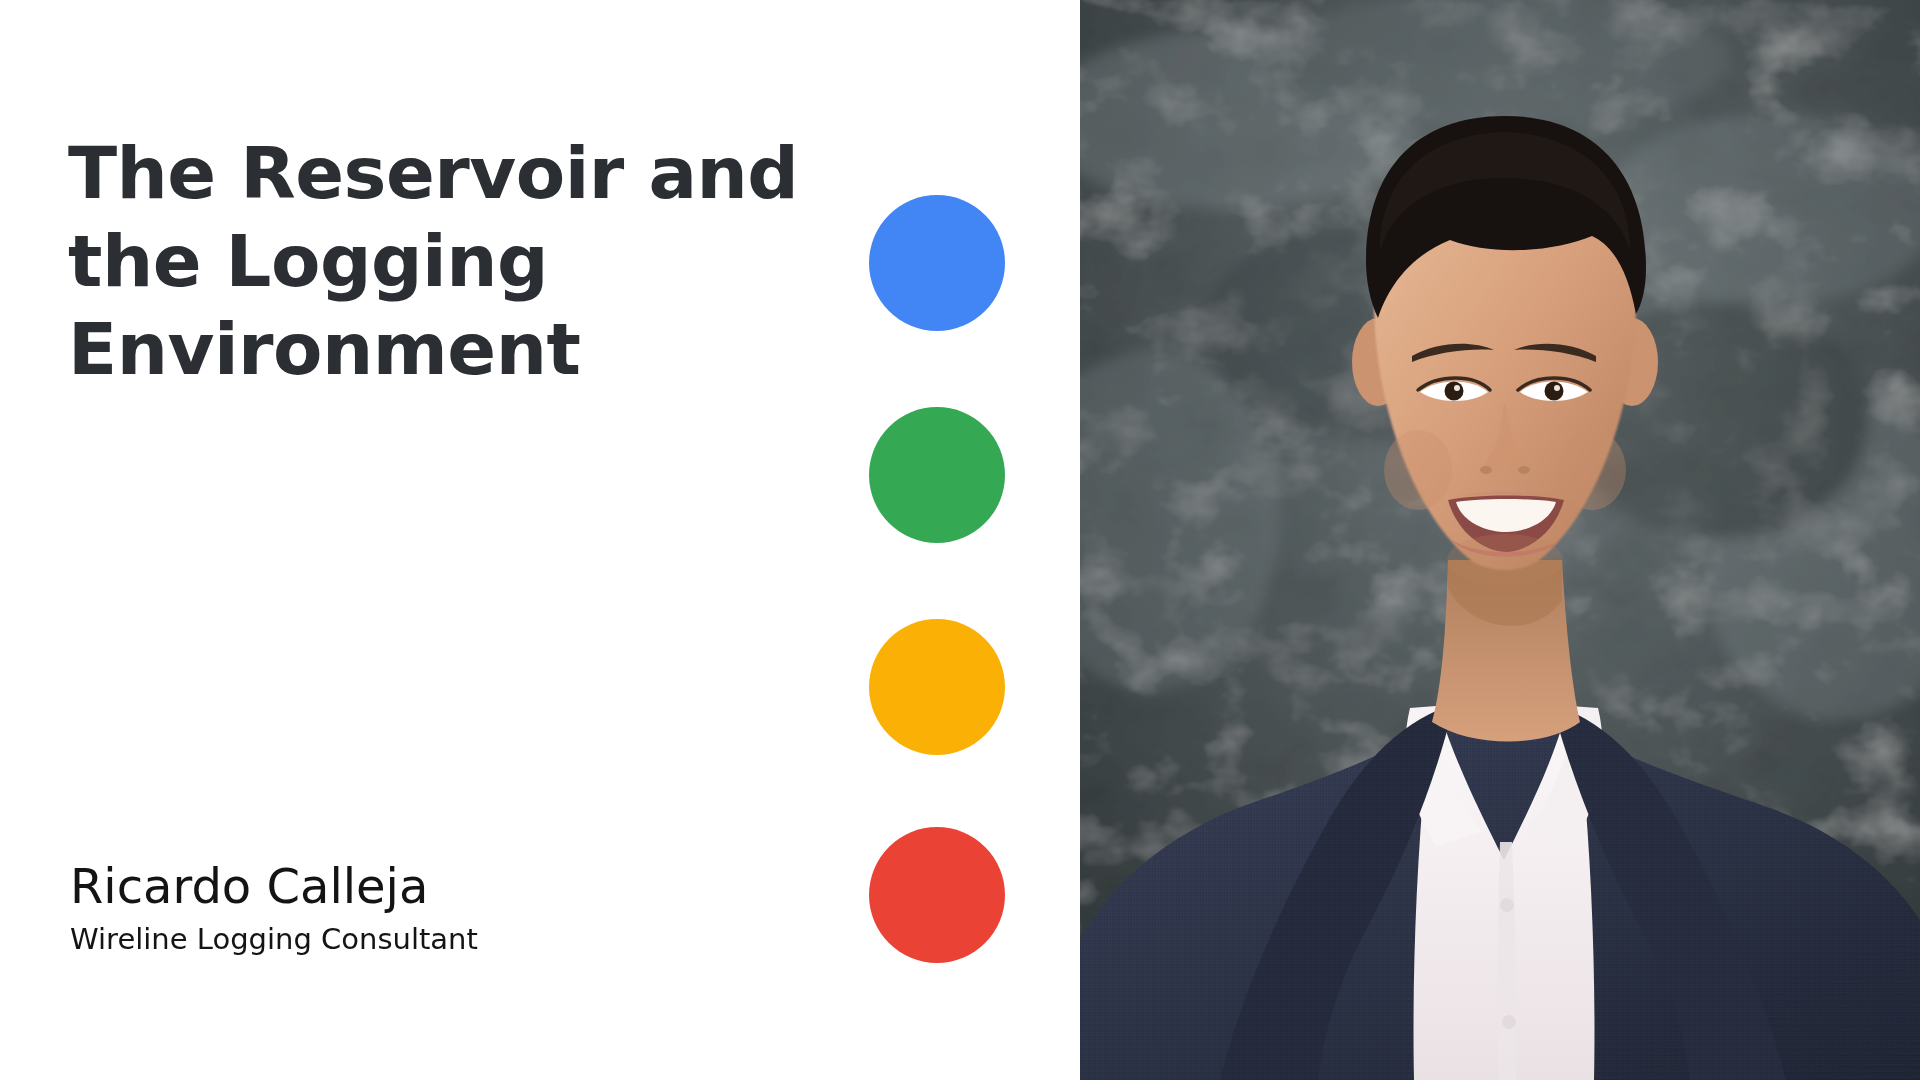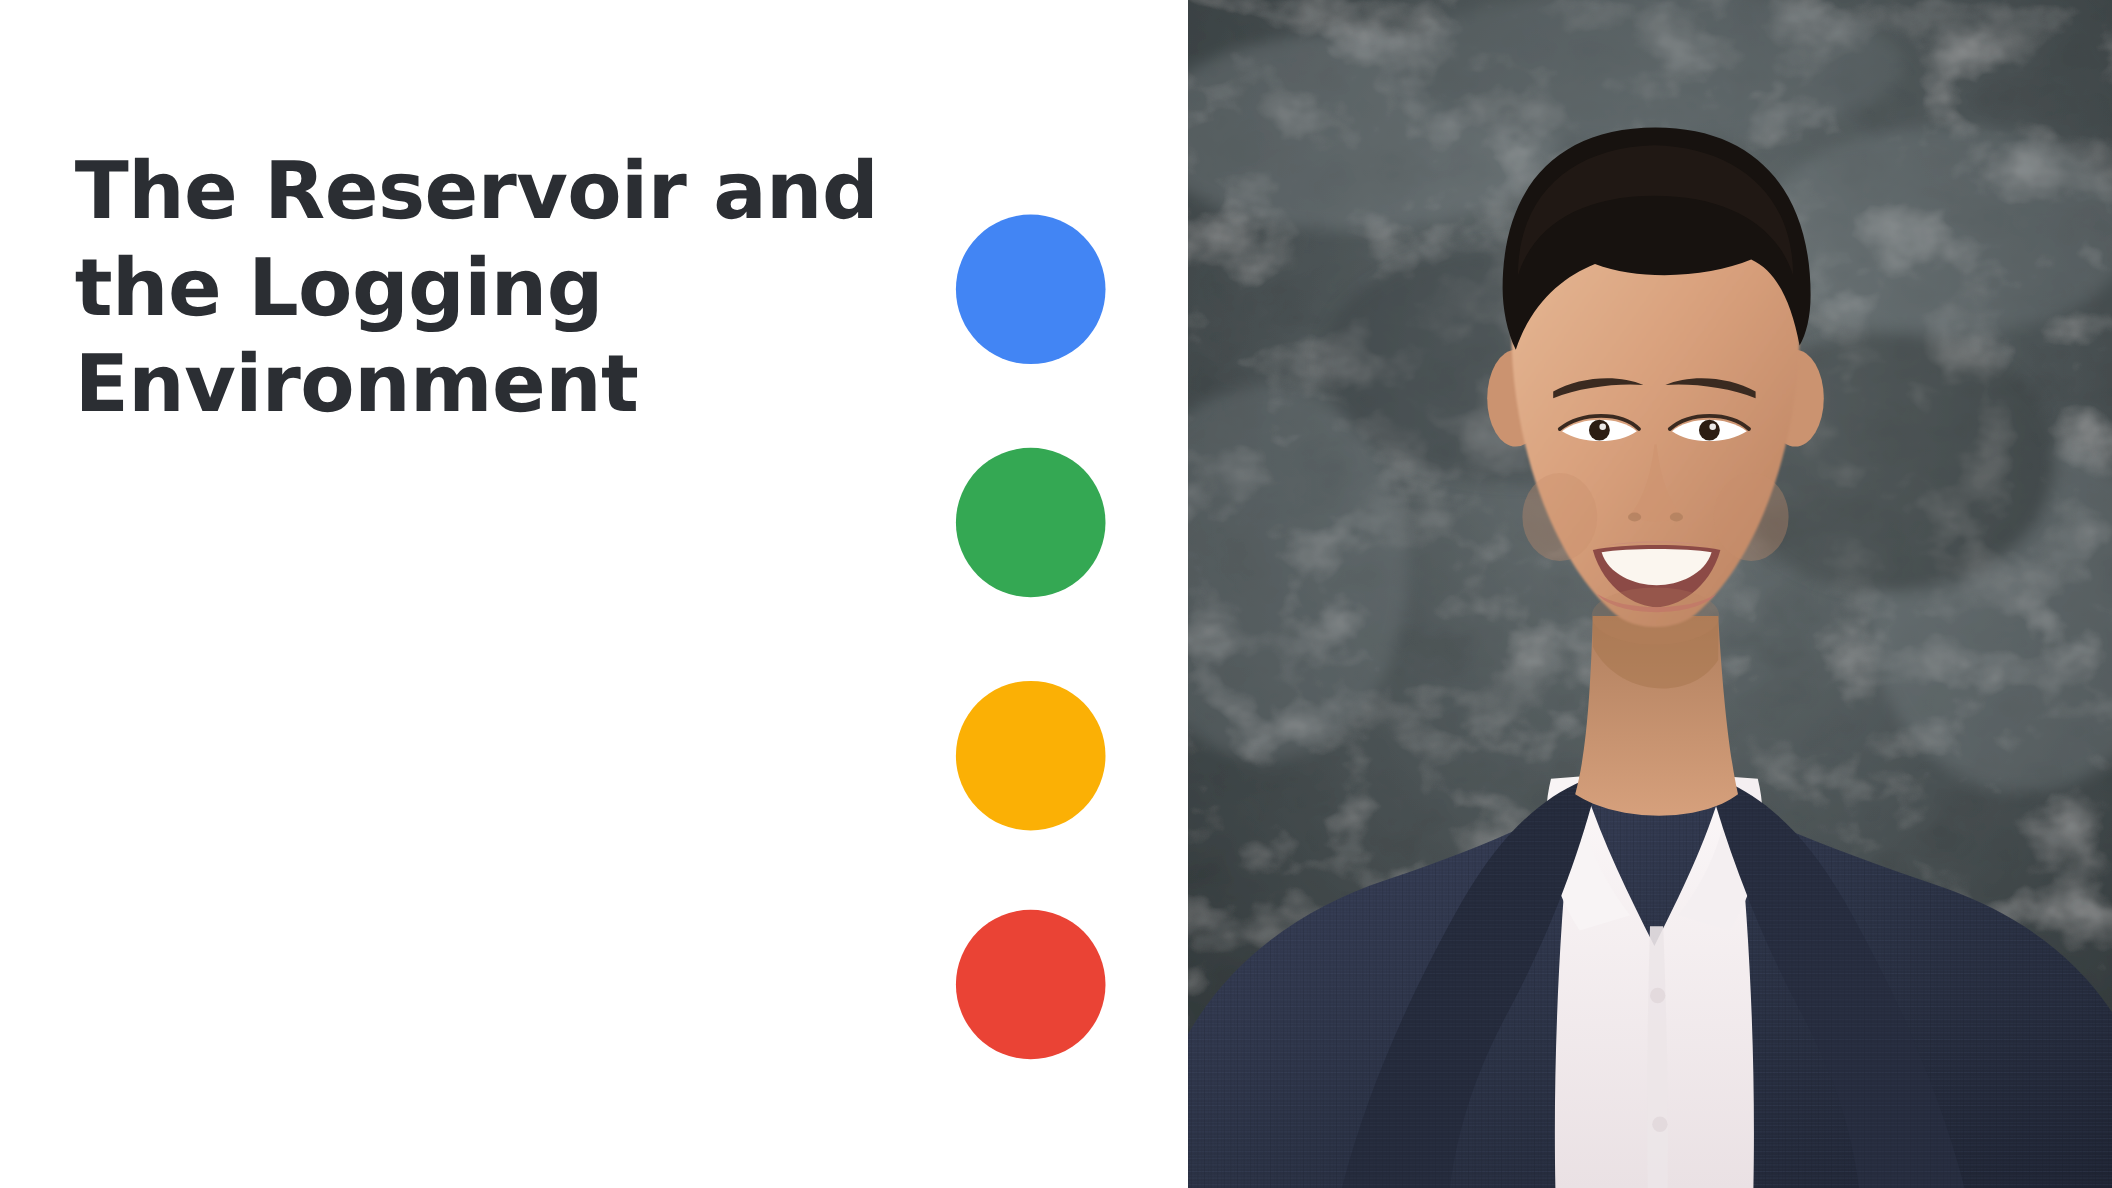--- a/index.html
+++ b/index.html
@@ -119,20 +119,24 @@
 <div class="slide" style="background-color: #4d7c0f; padding-left: 27px;">
 
   <div class="left-panel">
 
     <div class="title-block">
       <h1 class="slide-title" style="color: rgb(43, 46, 51);">The Reservoir and
 the Logging
 Environment</h1>
     </div>
 
+    <div class="presenter-block">
+      <p class="presenter-name" style="color: rgb(20, 20, 20);">Ricardo Calleja</p>
+      <p class="presenter-role" style="color: rgb(20, 20, 20);">Wireline Logging Consultant</p>
+    </div>
 
   </div>
 
   <div class="dots-column">
     <div class="dot dot-0" style="background-color: rgb(66, 133, 244);"></div>
     <div class="dot dot-1" style="background-color: rgb(52, 168, 83);"></div>
     <div class="dot dot-2" style="background-color: rgb(251, 176, 5);"></div>
     <div class="dot dot-3" style="background-color: rgb(234, 67, 53);"></div>
   </div>
 

